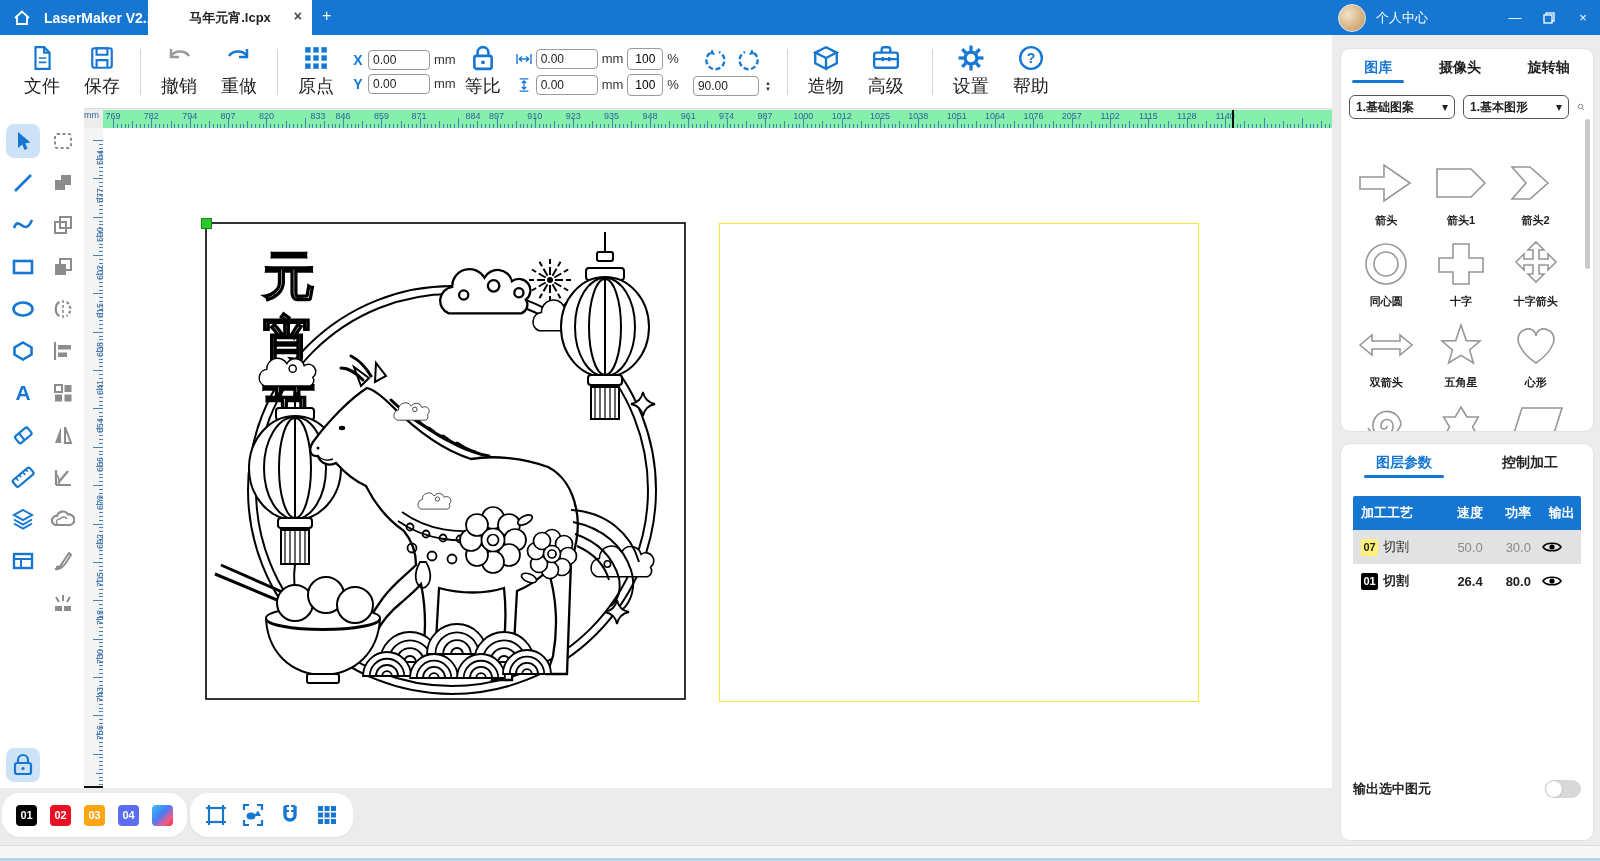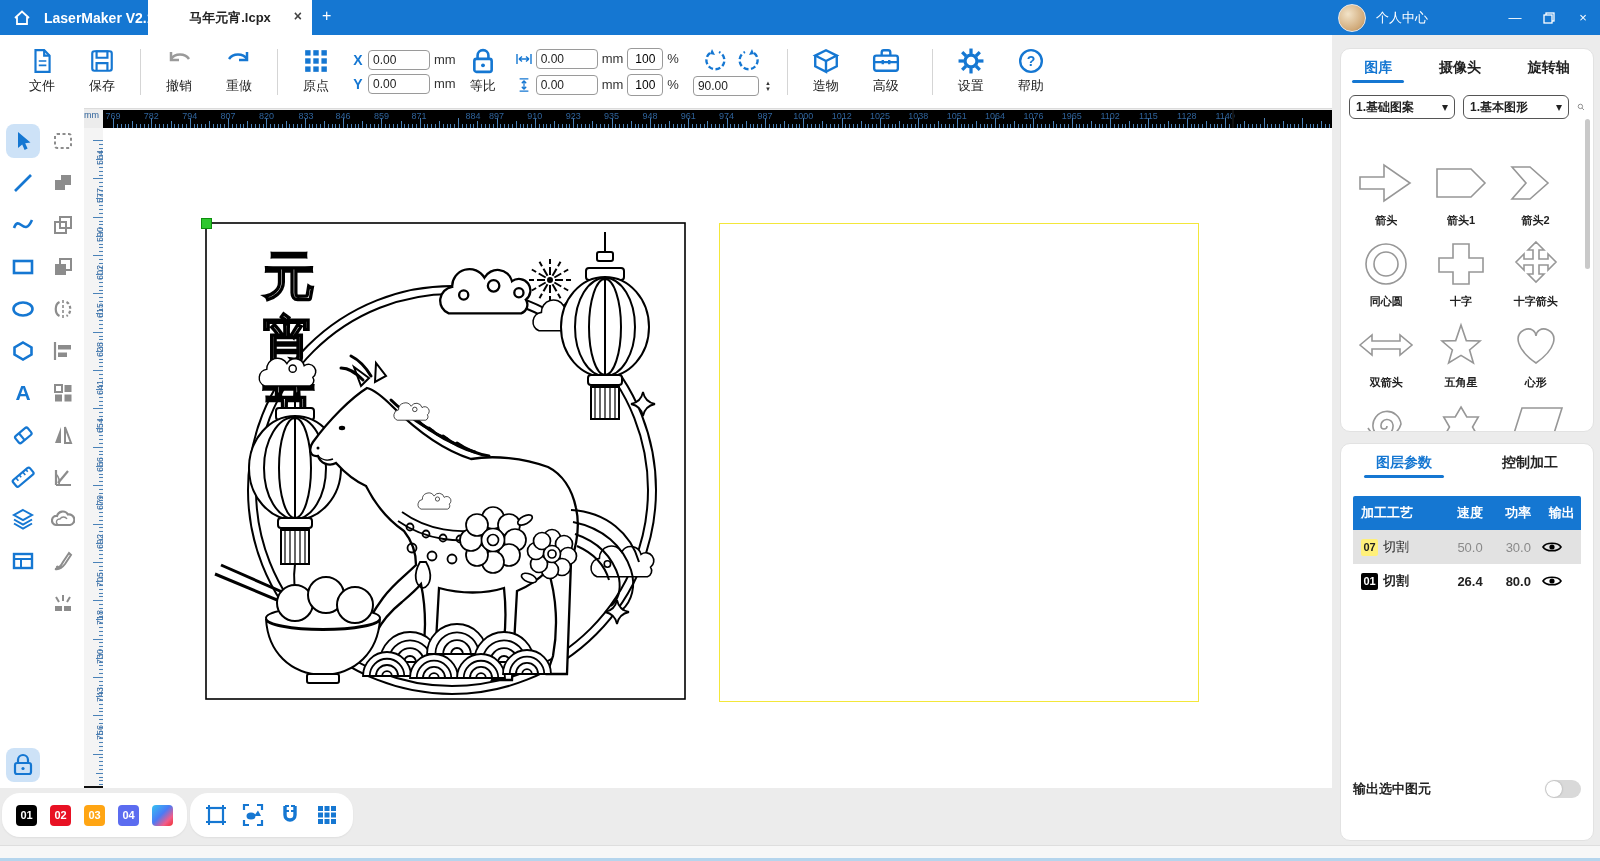--- a/index.html
+++ b/index.html
@@ -15,38 +15,38 @@
   .tab-close{position:absolute;right:10px;top:8px;font-size:14px;color:#444;cursor:pointer;}
   .newtab{position:absolute;left:322px;top:7px;font-size:16px;color:#fff;}
   .win-right{position:absolute;right:0;top:0;height:35px;display:flex;align-items:center;}
   .avatar{width:26px;height:26px;border-radius:50%;background:radial-gradient(circle at 35% 35%,#f2e3c8,#cfa877 70%,#8a6b45);border:1px solid #e8e8e8;}
   .user-label{color:#fff;font-size:13px;margin:0 70px 0 10px;}
   .winbtn{width:34px;height:35px;display:flex;align-items:center;justify-content:center;color:#fff;font-size:13px;}
   
   .toolbar{left:0;top:35px;width:1332px;height:73px;background:#fff;border-bottom:1px solid #dcdcdc;
            display:flex;align-items:center;}
   .tb-item{display:flex;flex-direction:column;align-items:center;justify-content:center;width:60px;cursor:pointer;}
-  .tb-item .lbl{font-size:13px;color:#222;margin-top:3px;white-space:nowrap;}
+  .tb-item .lbl{font-size:18px;color:#222;margin-top:3px;white-space:nowrap;}
   .tb-div{width:1px;height:46px;background:#d5d5d5;margin:0 8px;}
   .coord{display:flex;flex-direction:column;justify-content:center;gap:4px;margin-left:6px;}
   .coord-row{display:flex;align-items:center;gap:4px;font-size:13px;}
   .axis{color:#1577d2;font-weight:bold;font-size:14px;width:12px;text-align:center;}
   .num-in{width:52px;height:18px;border:1.5px solid #9a9a9a;border-radius:4px;font-size:12px;padding:0 4px;
           font-family:"Liberation Sans",sans-serif;color:#222;background:#fff;}
   .pct-in{width:30px;height:18px;border:1.5px solid #9a9a9a;border-radius:4px;font-size:12px;text-align:center;background:#fff;}
   .unit{color:#333;font-size:13px;}
   .spinbox{position:relative;display:flex;align-items:center;}
   .spin{display:flex;flex-direction:column;margin-left:2px;color:#333;font-size:6px;line-height:6px;}
   
   .left-panel{left:0;top:108px;width:84px;height:682px;background:#fff;}
   .ltool{position:absolute;width:34px;height:34px;display:flex;align-items:center;justify-content:center;border-radius:8px;cursor:pointer;}
   .ltool.active{background:#cde2f7;}
   
   .ruler-corner{left:84px;top:110px;font-size:9px;color:#2f639b;}
-  .ruler-top{left:103px;top:110px;width:1229px;height:18px;background:#000000;overflow:hidden;}
+  .ruler-top{left:103px;top:110px;width:1229px;height:18px;background:#86efac;overflow:hidden;}
   .ruler-top i{position:absolute;bottom:0;width:1px;background:#4a82b8;}
   .ruler-top span{position:absolute;top:1px;font-size:9px;color:#2f639b;transform:translateX(-50%);}
   .ruler-left{left:84px;top:128px;width:19px;height:660px;background:#f4f4f4;overflow:hidden;}
   .ruler-left i{position:absolute;right:0;height:1px;background:#4a82b8;}
   .ruler-left span{position:absolute;right:8px;font-size:9px;color:#2f639b;transform:rotate(-90deg);transform-origin:right top;}
   .cursor-mark-h{left:1232px;top:110px;width:1.5px;height:18px;background:#111;}
   .cursor-mark-v{left:84px;top:786px;width:19px;height:1.5px;background:#111;}
   
   .canvas{left:103px;top:128px;width:1229px;height:660px;background:#fff;}
   .sel-handle{left:201px;top:218px;width:9px;height:9px;background:#2ec72e;border:1px solid #0d8f0d;}
@@ -473,21 +473,21 @@
     <i style="left: 167.235px; height: 4px;"></i>
     <i style="left: 171.07px; height: 4px;"></i>
     <i style="left: 174.905px; height: 4px;"></i>
     <i style="left: 178.74px; height: 4px;"></i>
     <i style="left: 182.575px; height: 7px;"></i>
     <i style="left: 186.41px; height: 4px;"></i>
     <i style="left: 190.245px; height: 4px;"></i>
     <i style="left: 194.08px; height: 4px;"></i>
     <i style="left: 197.915px; height: 4px;"></i>
     <i style="left: 201.75px; height: 10px;"></i>
-    <span style="left: 203px;">833</span>
+    <span style="left: 215px;">833</span>
     <i style="left: 205.585px; height: 4px;"></i>
     <i style="left: 209.42px; height: 4px;"></i>
     <i style="left: 213.255px; height: 4px;"></i>
     <i style="left: 217.09px; height: 4px;"></i>
     <i style="left: 220.925px; height: 7px;"></i>
     <i style="left: 224.76px; height: 4px;"></i>
     <i style="left: 228.595px; height: 4px;"></i>
     <i style="left: 232.43px; height: 4px;"></i>
     <i style="left: 236.265px; height: 4px;"></i>
     <i style="left: 240.1px; height: 10px;"></i>
@@ -693,21 +693,21 @@
     <i style="left: 934.235px; height: 4px;"></i>
     <i style="left: 938.07px; height: 4px;"></i>
     <i style="left: 941.905px; height: 4px;"></i>
     <i style="left: 945.74px; height: 4px;"></i>
     <i style="left: 949.575px; height: 7px;"></i>
     <i style="left: 953.41px; height: 4px;"></i>
     <i style="left: 957.245px; height: 4px;"></i>
     <i style="left: 961.08px; height: 4px;"></i>
     <i style="left: 964.915px; height: 4px;"></i>
     <i style="left: 968.75px; height: 10px;"></i>
-    <span style="left: 968.75px;">1965</span>
+    <span style="left: 968.75px;">2057</span>
     <i style="left: 972.585px; height: 4px;"></i>
     <i style="left: 976.42px; height: 4px;"></i>
     <i style="left: 980.255px; height: 4px;"></i>
     <i style="left: 984.09px; height: 4px;"></i>
     <i style="left: 987.925px; height: 7px;"></i>
     <i style="left: 991.76px; height: 4px;"></i>
     <i style="left: 995.595px; height: 4px;"></i>
     <i style="left: 999.43px; height: 4px;"></i>
     <i style="left: 1003.26px; height: 4px;"></i>
     <i style="left: 1007.1px; height: 10px;"></i>

